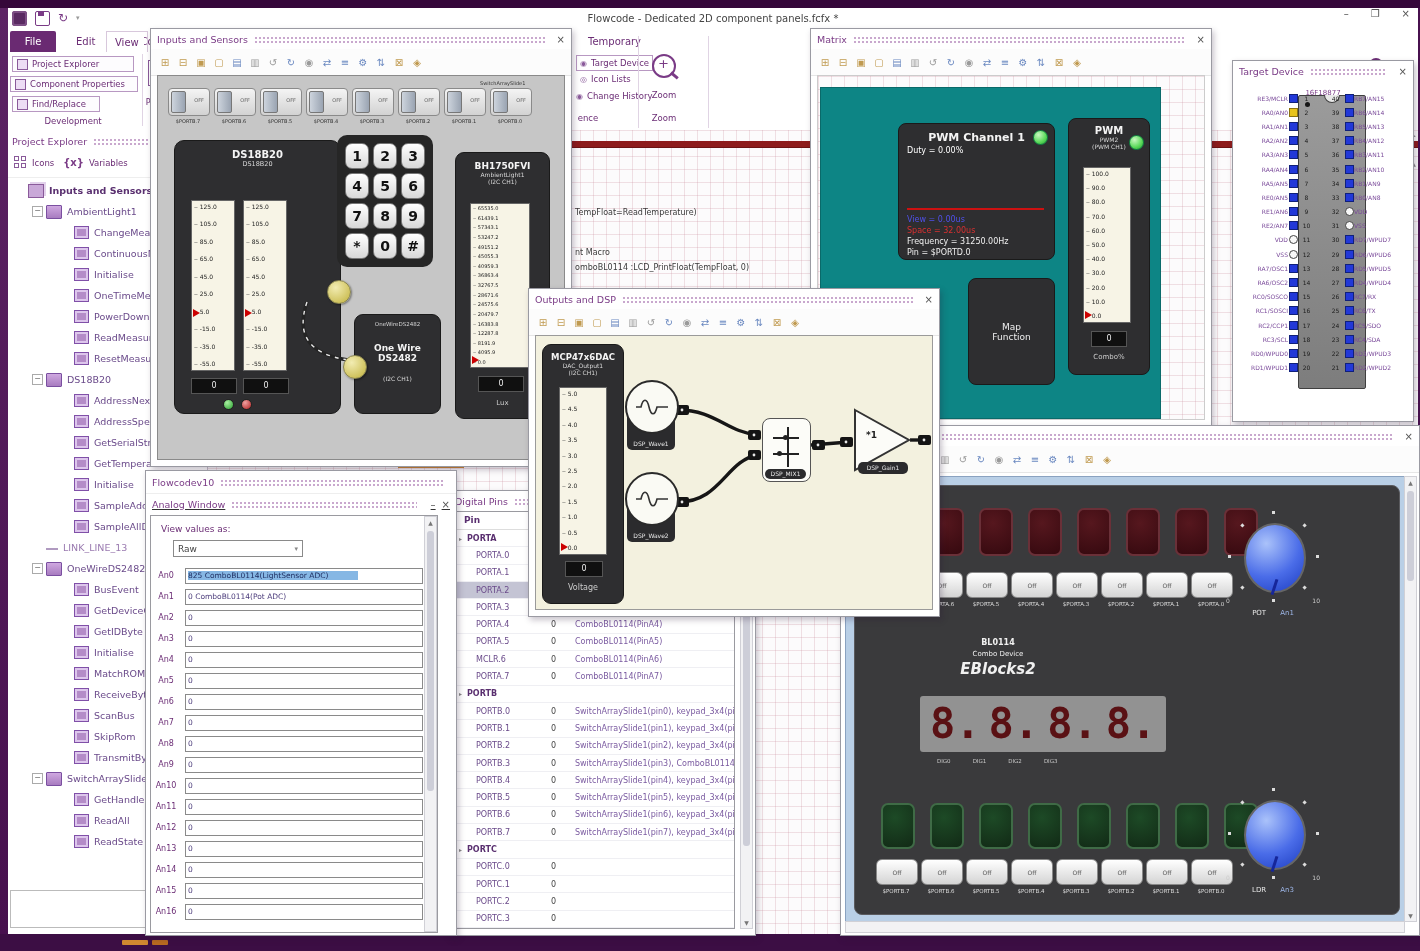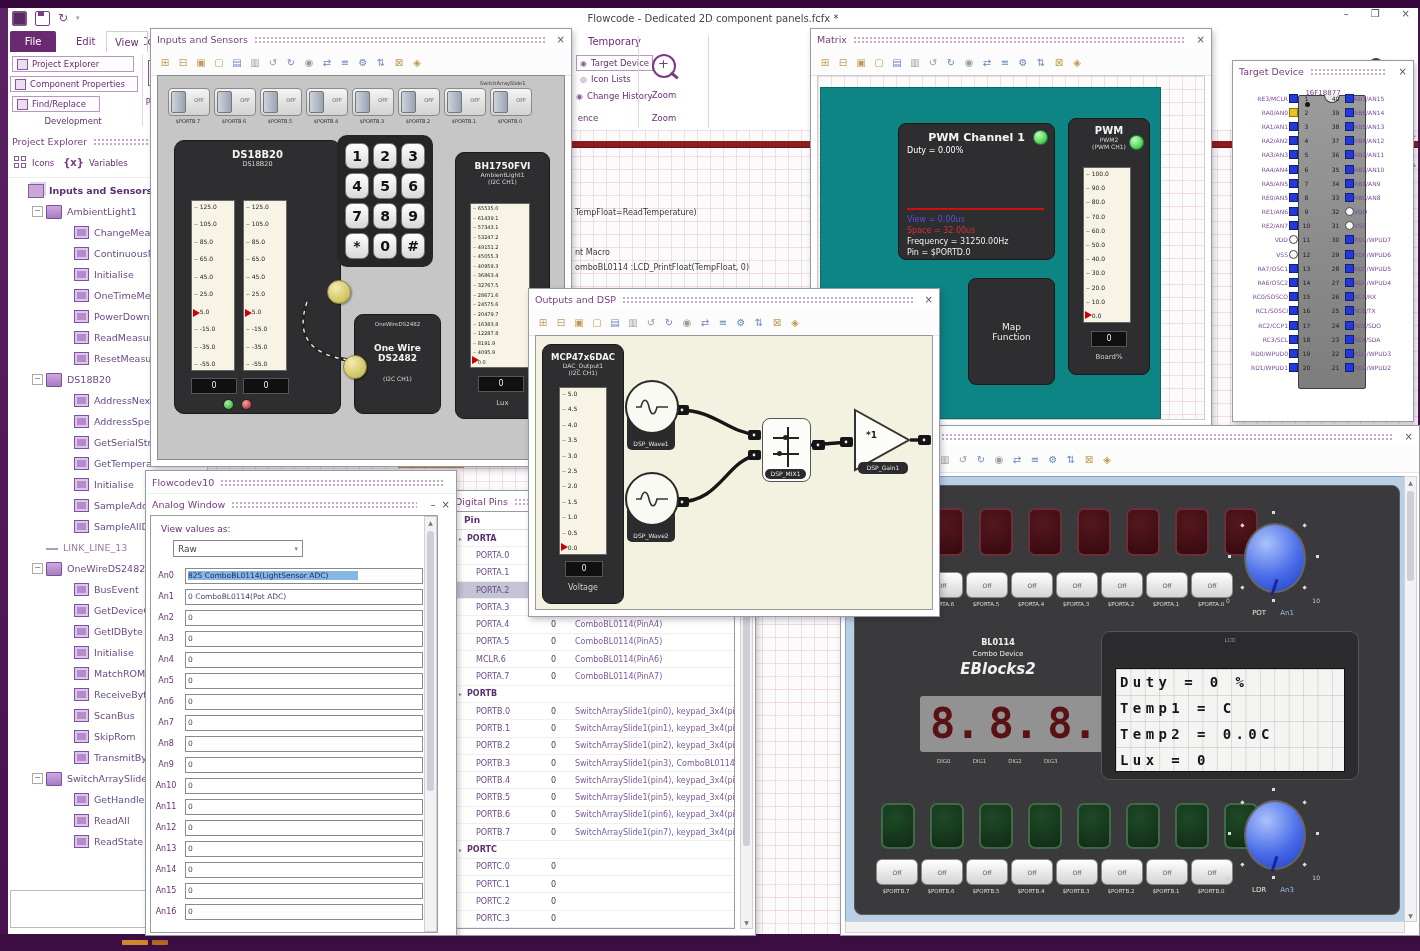--- a/index.html
+++ b/index.html
@@ -563,21 +563,21 @@
               <span class="tick">70.0</span>
               <span class="tick">60.0</span>
               <span class="tick">50.0</span>
               <span class="tick">40.0</span>
               <span class="tick">30.0</span>
               <span class="tick">20.0</span>
               <span class="tick">10.0</span>
               <span class="tick">0.0</span>
             </div>
           <div class="vbox" style="left:22px;top:212px;width:34px;height:14px;">0</div>
-          <div class="ulabel" style="left:0;width:100%;top:234px;">Board%</div>
+          <div class="ulabel" style="left:0;width:100%;top:234px;">Combo%</div>
         </div>
 
         <div class="bpanel" style="left:147px;top:190px;width:85px;height:105px;display:flex;flex-direction:column;align-items:center;justify-content:center;font-size:9px;">
           <div>Map</div>
           <div>Function</div>
         </div>
       </div>
     </div>
   </div>
 
@@ -1097,27 +1097,20 @@
             <span class="dig">8.</span>
           </div>
         <div class="diglabels" style="left:82px;top:272px;">
 
         <span>DIG0</span>
             <span>DIG1</span>
             <span>DIG2</span>
             <span>DIG3</span>
           </div>
 
-        <div class="lcd" style="left:246px;top:145px;width:256px;height:147px;">
-          <div class="lcd-head">LCD</div>
-          <div class="lcd-screen">Duty = 0 %
-Temp1 = C
-Temp2 = 0.0C
-Lux = 0</div>
-        </div>
 
         <div class="ledrow" style="left:26px;top:317px;">
 
         <div class="gled"></div>
             <div class="gled"></div>
             <div class="gled"></div>
             <div class="gled"></div>
             <div class="gled"></div>
             <div class="gled"></div>
             <div class="gled"></div>
@@ -1375,21 +1368,21 @@
       <span class="th" style="top:4px;height:330px;"></span>
       <span class="ar" style="bottom:2px;">▼</span>
     </div>
   </div>
 
   <div class="win" style="left:145px;top:470px;width:310px;height:464px;z-index:7;">
     <div class="wtitle" style="height:22px;">
       <span class="t">Flowcodev10</span>
       <span class="dots"></span>
     </div>
-    <div class="wtitle" style="height:20px;border-top:1px solid #eee;">
+    <div class="wtitle" style="height:20px;border-top:1px solid #eee;text-decoration:underline;">
       <span class="t">Analog Window</span>
       <span class="dots"></span>
       <span class="mn">–</span>
       <span class="x">×</span>
     </div>
     <div class="an-content">
       <div style="position:absolute;left:10px;top:8px;font-size:9px;color:#6b2d75;">View values as:</div>
       <div class="dd" style="left:22px;top:24px;width:130px;">
         <span>Raw</span>
         <span class="caret">▾</span>

